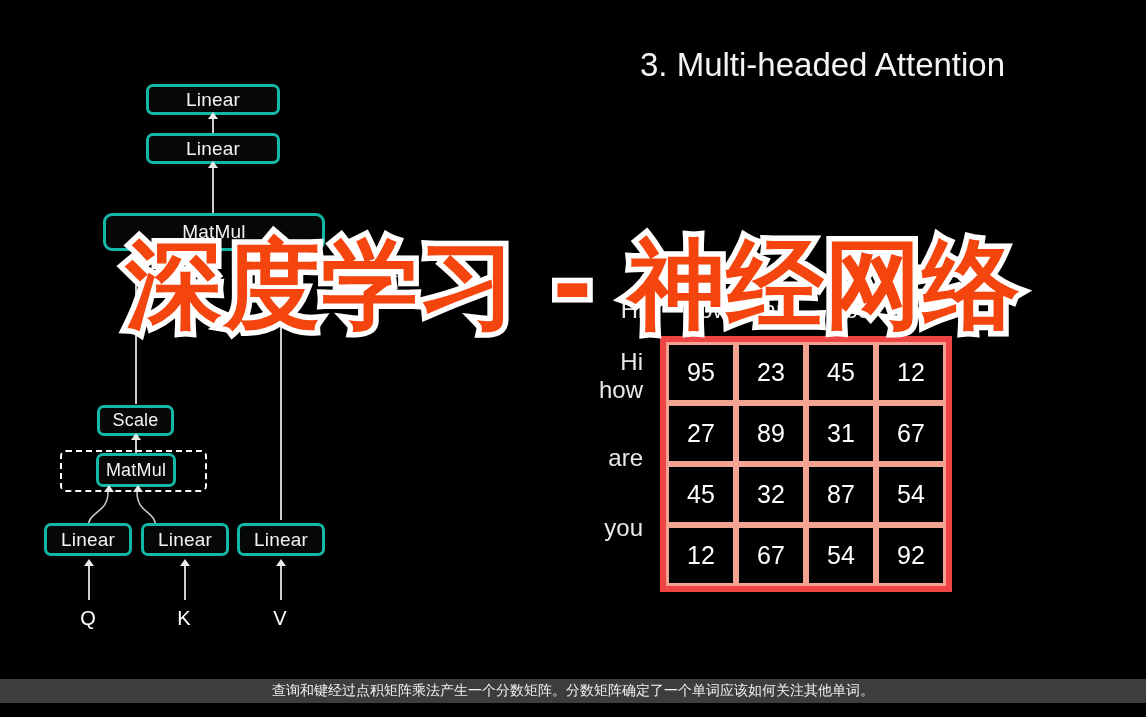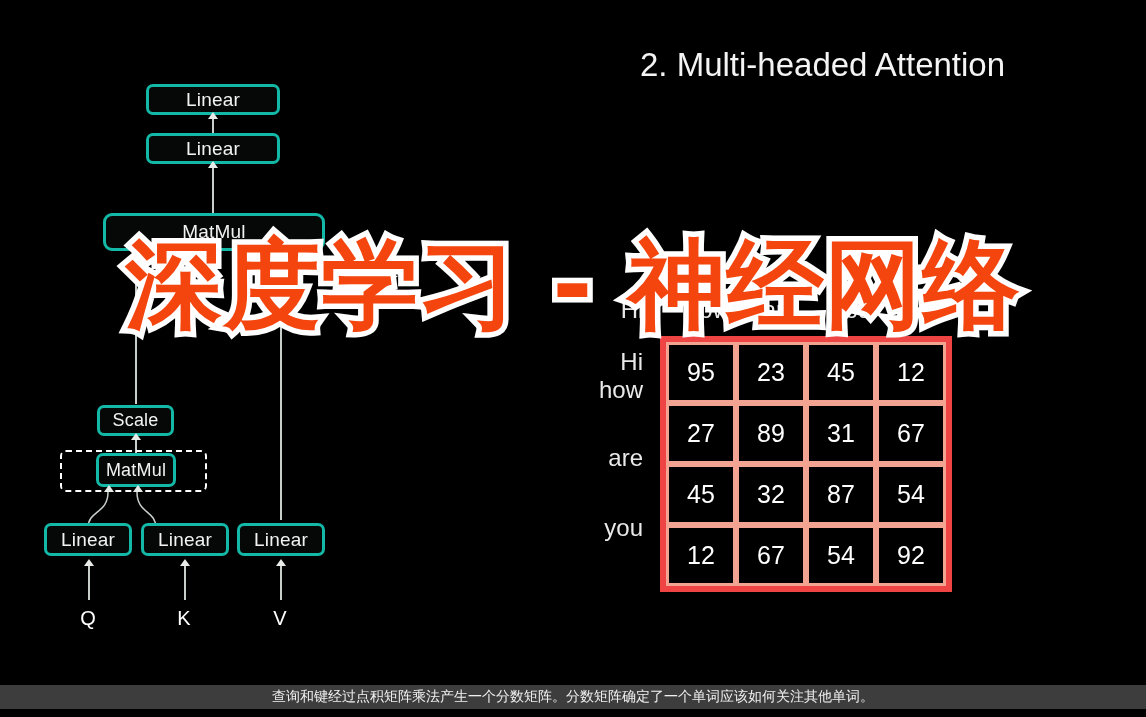--- a/index.html
+++ b/index.html
@@ -72,21 +72,21 @@
   #subtitle-overlay{
     position:absolute;left:0;top:414px;width:1146px;text-align:center;
     font-family:"DejaVu Sans",sans-serif;font-weight:bold;
     font-size:50px;line-height:56px;color:#e8173f;
     -webkit-text-stroke:8px #ffffff;paint-order:stroke fill;
     white-space:nowrap;
   }
 
   
   #caption-bar{
-    position:absolute;left:0;bottom:8px;width:1146px;height:24px;
+    position:absolute;left:0;bottom:14px;width:1146px;height:24px;
     background:#3d3d3d;display:flex;align-items:center;justify-content:center;
   }
   #caption-text{
     color:#f0f0f0;font-size:14px;font-family:"DejaVu Sans",sans-serif;
     white-space:nowrap;
   }
 </style>
 </head>
 <body>
 
@@ -130,21 +130,21 @@
     <div class="vline" style="left:184px;top:563px;height:37px;"></div>
     <div class="arrowhead" style="left:180px;top:559px;"></div>
     <div class="vline" style="left:280px;top:563px;height:37px;"></div>
     <div class="arrowhead" style="left:276px;top:559px;"></div>
 
     <div class="axlabel" style="left:58px;top:607px;width:60px;">Q</div>
     <div class="axlabel" style="left:154px;top:607px;width:60px;">K</div>
     <div class="axlabel" style="left:250px;top:607px;width:60px;">V</div>
   </div>
 
-  <div class="heading" id="h-main">2. Multi-headed Attention</div>
+  <div class="heading" id="h-main">3. Multi-headed Attention</div>
 
   <div>
 
     <div class="collabel" style="left:602px;top:296px;width:60px;">Hi</div>
     <div class="collabel" style="left:673px;top:296px;">how</div>
     <div class="collabel" style="left:745px;top:296px;">are</div>
     <div class="collabel" style="left:817px;top:296px;">you</div>
 
     <div class="rowlabel" style="left:553px;top:348px;">Hi</div>
     <div class="rowlabel" style="left:553px;top:376px;">how</div>

